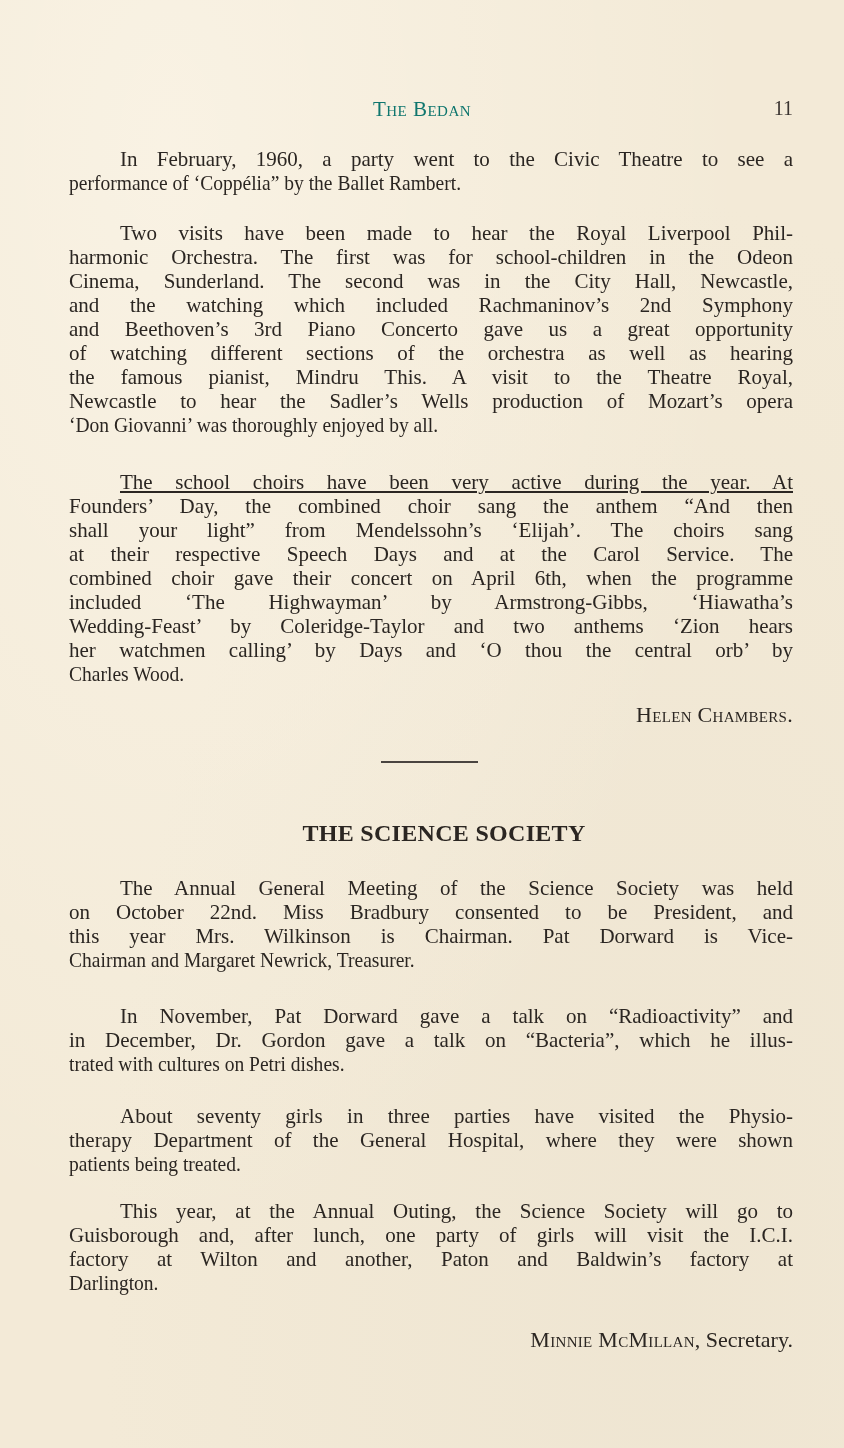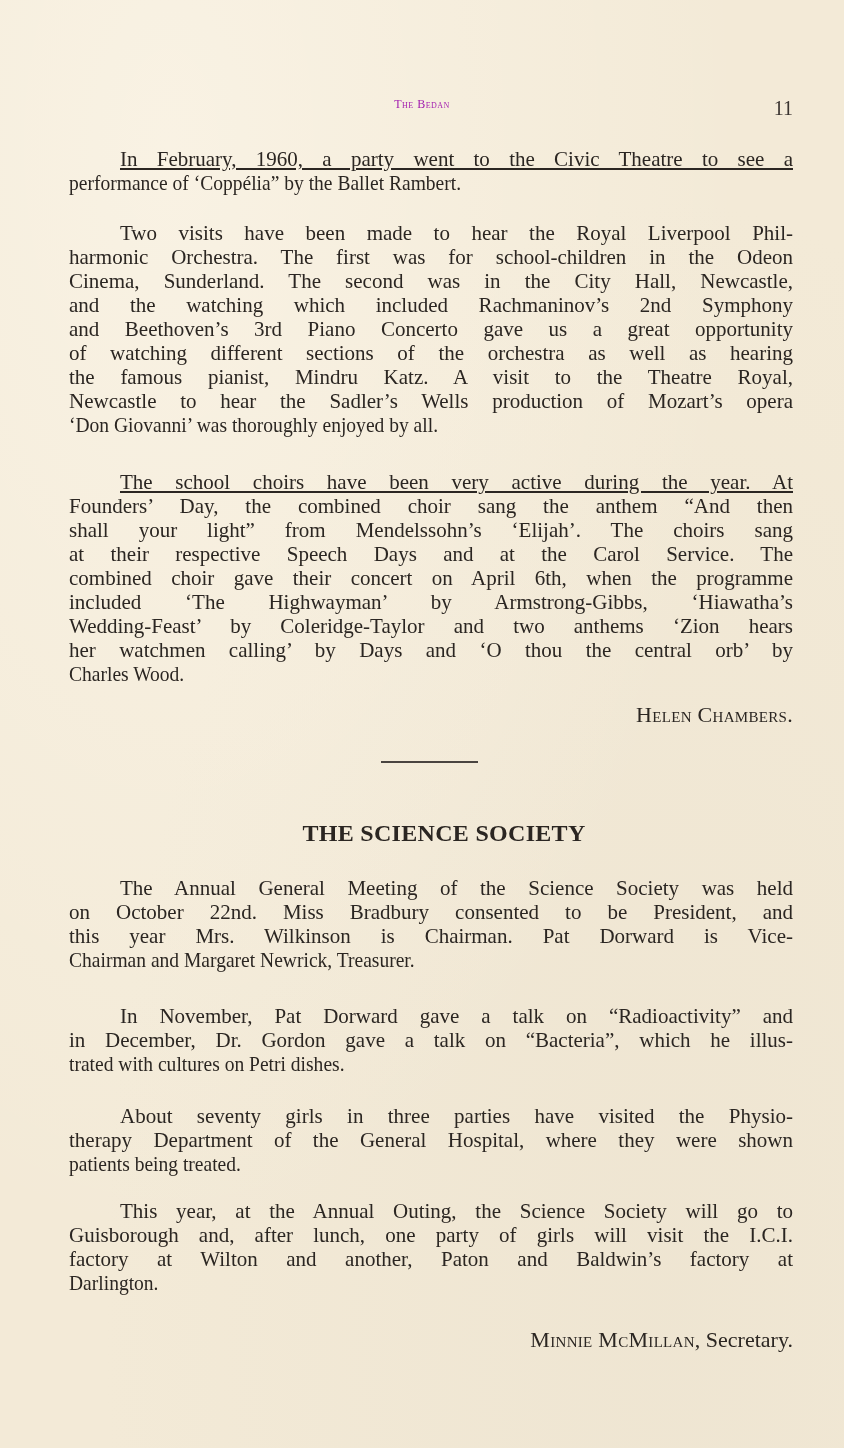--- a/index.html
+++ b/index.html
@@ -29,23 +29,23 @@
     top: 97px;
     left: 0;
     width: 844px;
     height: 28px;
   }
   .running-title {
     position: absolute;
     left: 0;
     width: 844px;
     text-align: center;
-    font-size: 12px;
+    font-size: 21px;
     letter-spacing: 0.5px;
-    color: #a21caf;
+    color: #0f766e;
     top: 0;
   }
   .running-title .sc { font-variant: small-caps; }
   .page-number {
     position: absolute;
     right: 51px;
     top: 0;
     font-size: 20px;
     color: #3a3430;
   }
@@ -103,32 +103,32 @@
 
   <div class="running-head">
     <div class="running-title">
       <span class="sc">The</span>
       <span class="sc">Bedan</span>
     </div>
     <div class="page-number">11</div>
   </div>
 
   <div class="col" style="top:147px;">
-    <span class="line indent" style="width: 673px; box-sizing: content-box; text-decoration: underline;">In February, 1960, a party went to the Civic Theatre to see a</span>
+    <span class="line indent" style="width: 673px; box-sizing: content-box;">In February, 1960, a party went to the Civic Theatre to see a</span>
     <span class="line last" style="transform: scaleX(0.93); text-align: left; width: 778.495px; box-sizing: content-box;">performance of ‘Coppélia” by the Ballet Rambert.</span>
   </div>
 
   <div class="col" style="top:221px;">
     <span class="line indent" style="width: 673px; box-sizing: content-box;">Two visits have been made to hear the Royal Liverpool Phil-</span>
     <span class="line" style="width: 724px; box-sizing: content-box;">harmonic Orchestra.  The first was for school-children in the Odeon</span>
     <span class="line" style="width: 724px; box-sizing: content-box;">Cinema, Sunderland.  The second was in the City Hall, Newcastle,</span>
     <span class="line" style="width: 724px; box-sizing: content-box;">and the watching which included Rachmaninov’s 2nd Symphony</span>
     <span class="line" style="width: 724px; box-sizing: content-box;">and Beethoven’s 3rd Piano Concerto gave us a great opportunity</span>
     <span class="line" style="width: 724px; box-sizing: content-box;">of watching different sections of the orchestra as well as hearing</span>
-    <span class="line" style="width: 724px; box-sizing: content-box;">the famous pianist, Mindru Katz.  A visit to the Theatre Royal,</span>
+    <span class="line" style="width: 724px; box-sizing: content-box;">the famous pianist, Mindru This.  A visit to the Theatre Royal,</span>
     <span class="line" style="width: 724px; box-sizing: content-box;">Newcastle to hear the Sadler’s Wells production of Mozart’s opera</span>
     <span class="line last" style="transform: scaleX(0.93); text-align: left; width: 778.495px; box-sizing: content-box;">‘Don Giovanni’ was thoroughly enjoyed by all.</span>
   </div>
 
   <div class="col" style="top:470px;">
     <span class="line indent" style="width: 673px; box-sizing: content-box; text-decoration: underline;">The school choirs have been very active during the year.  At</span>
     <span class="line" style="width: 724px; box-sizing: content-box;">Founders’ Day, the combined choir sang the anthem “And then</span>
     <span class="line" style="width: 724px; box-sizing: content-box;">shall your light” from Mendelssohn’s ‘Elijah’.  The choirs sang</span>
     <span class="line" style="width: 724px; box-sizing: content-box;">at their respective Speech Days and at the Carol Service.  The</span>
     <span class="line" style="width: 724px; box-sizing: content-box;">combined choir gave their concert on April 6th, when the programme</span>

